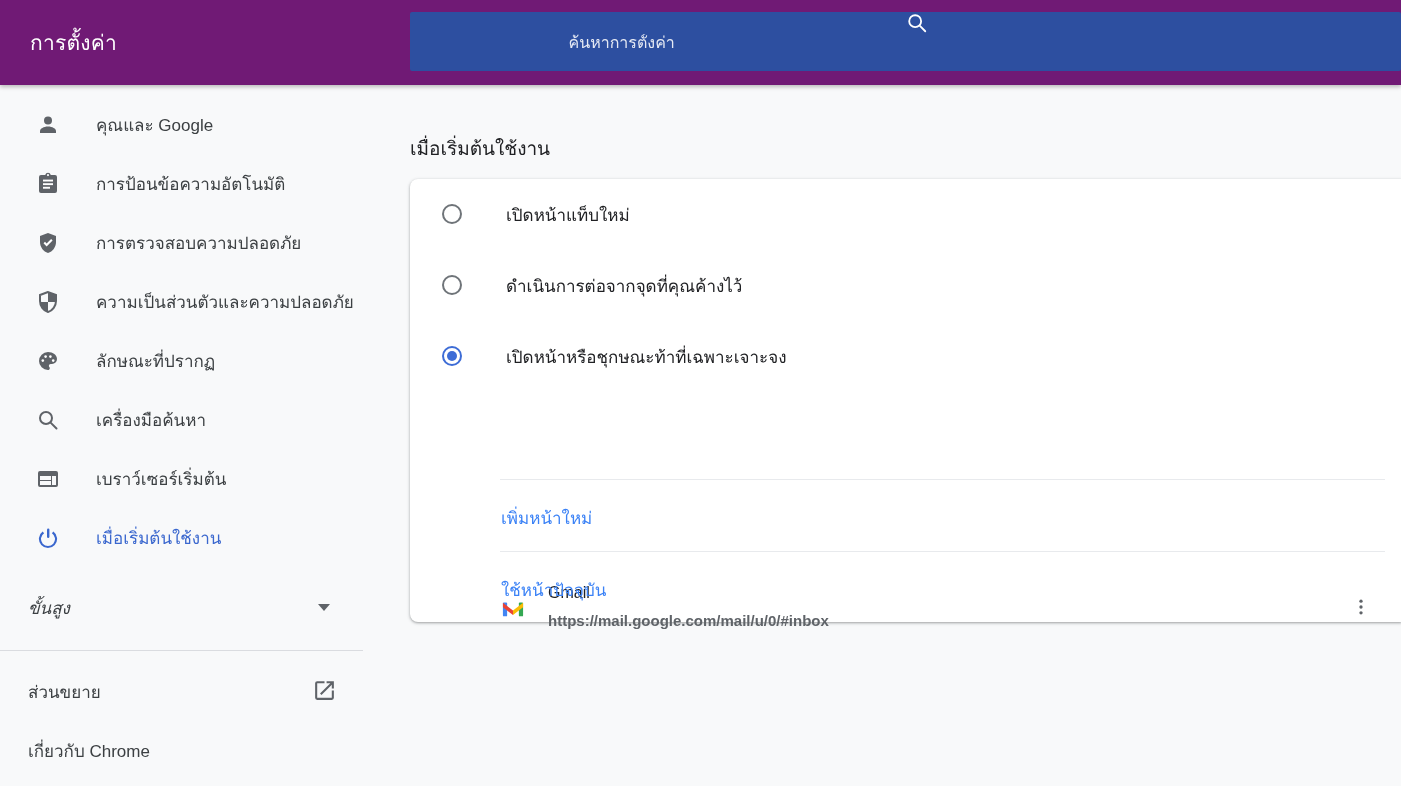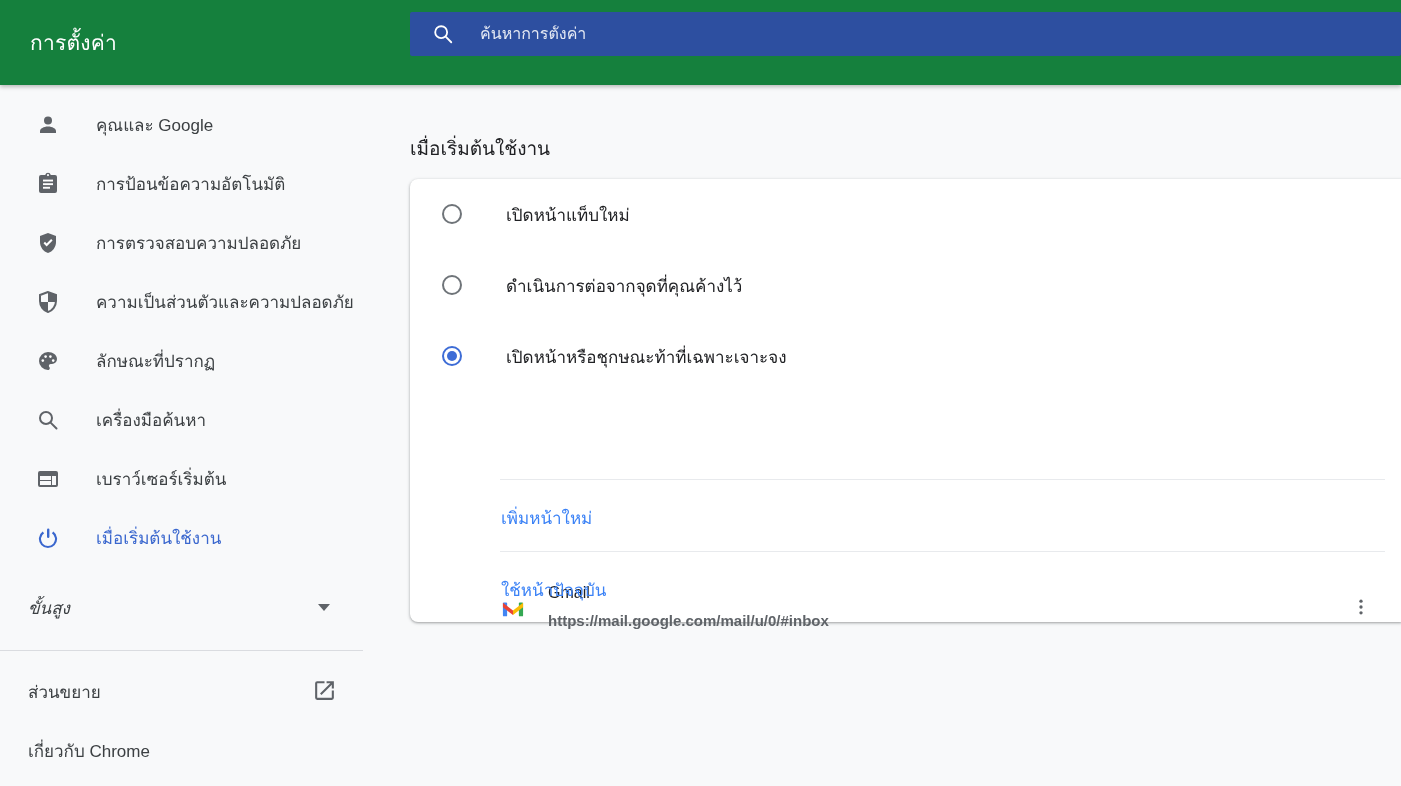--- a/index.html
+++ b/index.html
@@ -8,36 +8,36 @@
     overflow: hidden;
     background: #F8F9FA;
     font-family: "Liberation Sans", sans-serif;
     position: relative;
   }
 
   
   .header {
     position: absolute; left: 0; top: 0;
     width: 1401px; height: 85px;
-    background: #15803d;
+    background: #701a75;
     box-shadow: 0 2px 4px rgba(0,0,0,0.25);
     z-index: 10;
   }
   .header-title {
     position: absolute; left: 30px; top: 0; height: 85px;
     display: flex; align-items: center;
     color: #FFFFFF; font-size: 21px; font-weight: 400;
     letter-spacing: .2px;
   }
   .search-box {
     position: absolute; left: 410px; top: 12px;
-    width: 991px; height: 44px;
+    width: 991px; height: 59px;
     background: #2D4FA0;
     border-radius: 2px;
-    display: flex; align-items: center;
+    display: flex; align-items: center; flex-direction: column;
   }
   .search-box .search-glyph {
     margin-left: 22px;
     width: 22px; height: 22px;
     flex: 0 0 auto;
   }
   .search-input {
     margin-left: 26px;
     background: transparent; border: none; outline: none;
     color: #FFFFFF; font-size: 16px;

